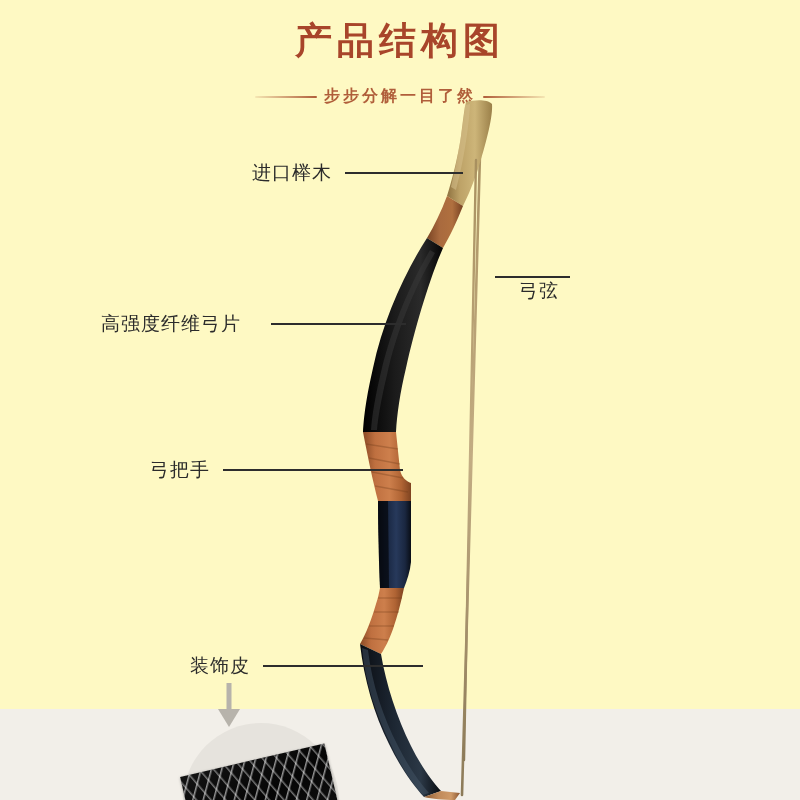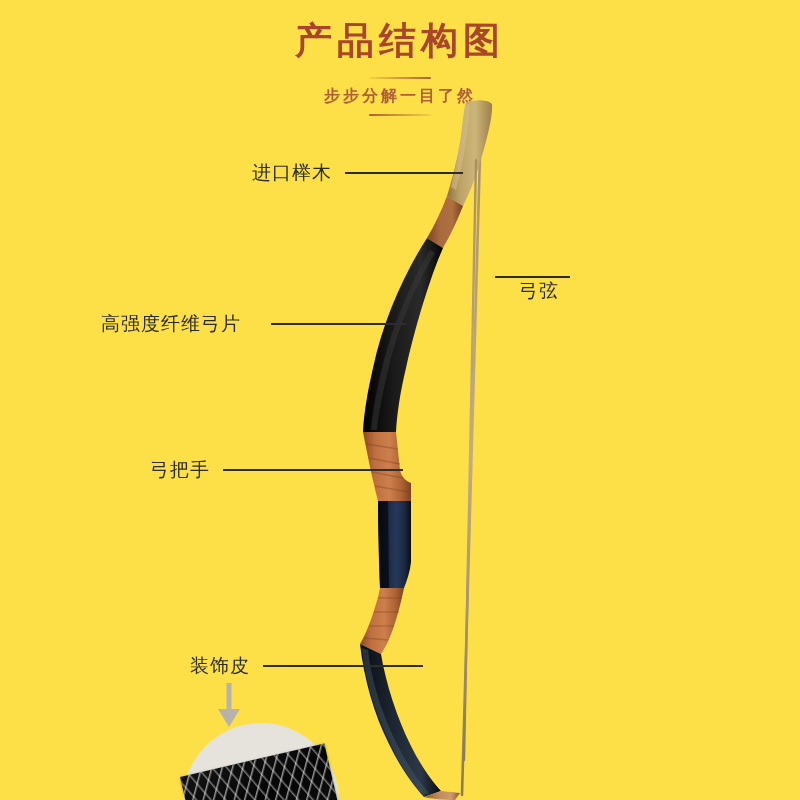--- a/index.html
+++ b/index.html
@@ -11,48 +11,47 @@
     height: 800px;
     background: #f2efe9;
     font-family: "Liberation Sans", "DejaVu Sans", sans-serif;
     overflow: hidden;
     position: relative;
   }
   #stage {
     position: absolute;
     left: 0; top: 0;
     width: 800px;
-    height: 800px;
-    background: #fde047;
+    height: 709px;
+    background: #fef9c3;
   }
 
   
   .header {
     position: absolute;
     left: 0;
     top: 18px;
     width: 800px;
     text-align: center;
   }
   .title {
     font-size: 37px;
     font-weight: bold;
     color: #a8452a;
     letter-spacing: 5px;
     line-height: 46px;
     font-family: "DejaVu Sans", "Liberation Sans", sans-serif;
     white-space: nowrap;
   }
   .subtitle-row {
-    margin-top: 13px;
+    margin-top: 22px;
     display: flex;
     align-items: center;
     justify-content: center;
     gap: 7px;
-    flex-direction: column;
   }
   .sub-rule {
     height: 2px;
     width: 62px;
     background: linear-gradient(to right, rgba(176,94,58,0.12), #b05e3a);
     border-radius: 2px;
   }
   .sub-rule.right {
     background: linear-gradient(to left, rgba(176,94,58,0.12), #b05e3a);
   }

